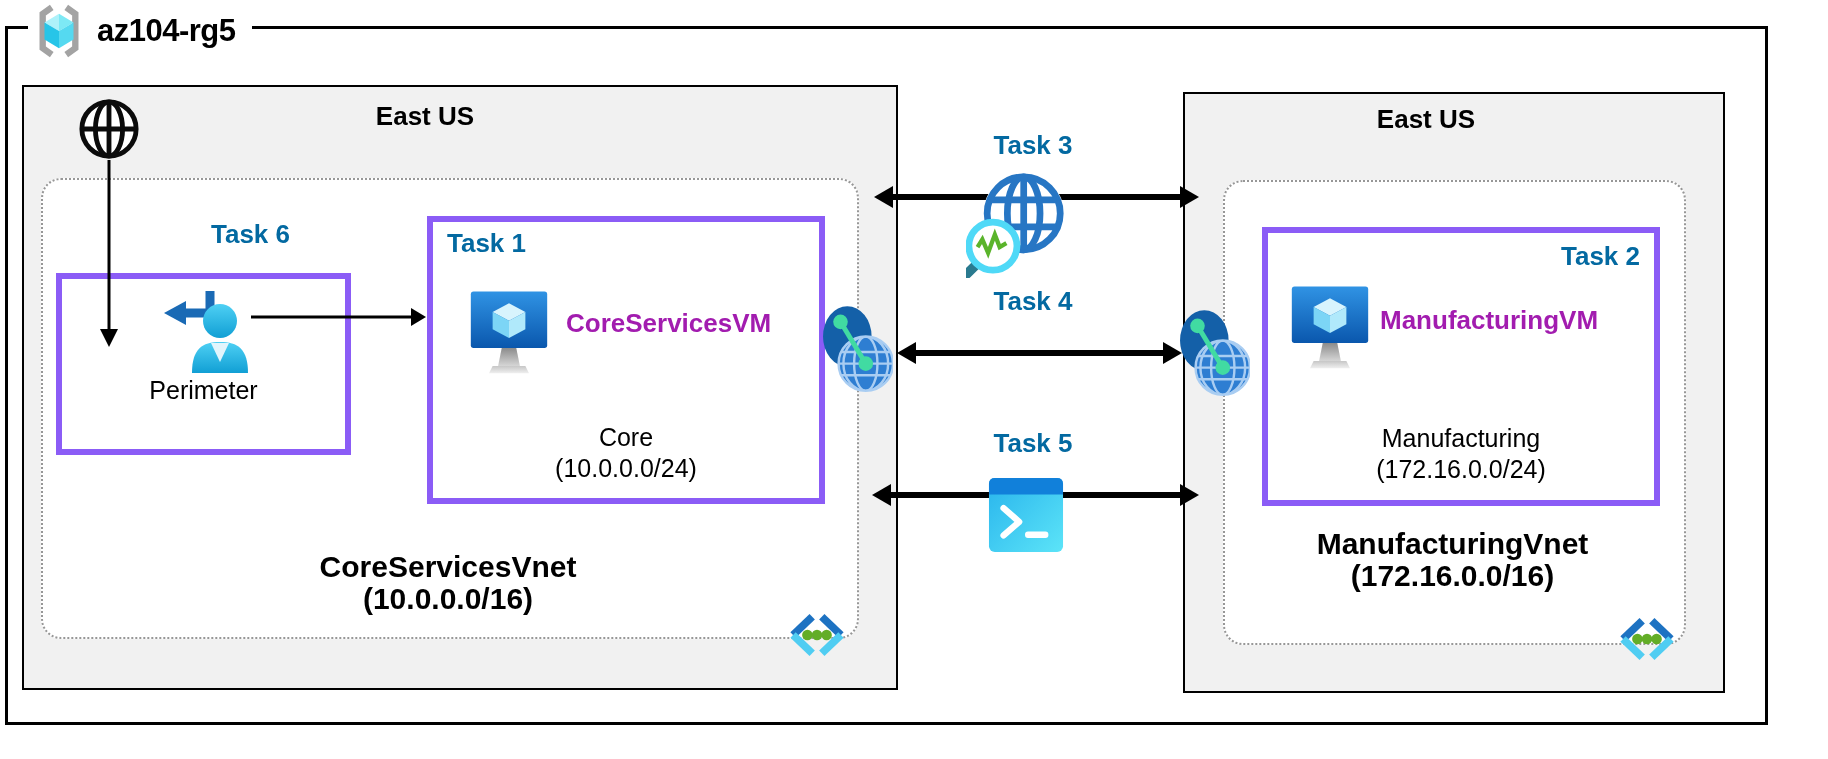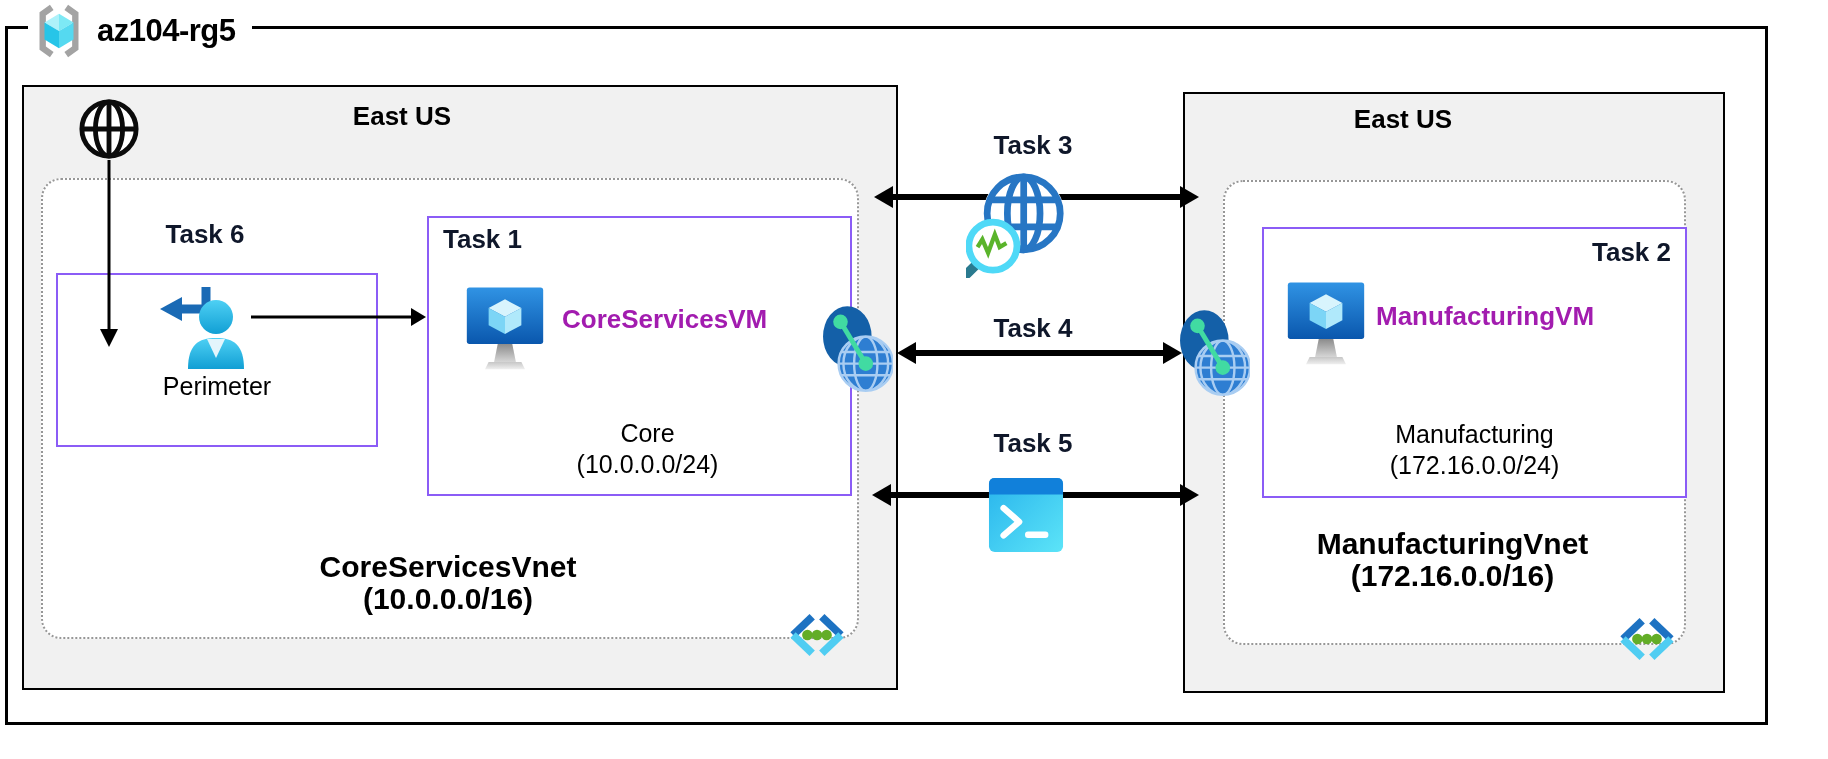--- a/index.html
+++ b/index.html
@@ -6,26 +6,26 @@
   #canvas{position:relative;width:1828px;height:759px;background:#ffffff;overflow:hidden;
           font-family:"Liberation Sans",sans-serif;color:#000;}
   .abs{position:absolute;}
   
   .rg-box{left:5px;top:26px;width:1757px;height:693px;border:3px solid #000;z-index:0;}
   .rg-label{left:28px;top:0px;height:62px;display:flex;align-items:center;gap:9px;
             background:#fff;padding:0 16px 0 2px;z-index:8;}
   .rg-label .txt{font-size:31px;font-weight:700;letter-spacing:-0.5px;}
   
   .region{background:#f1f1f1;border:2px solid #000;z-index:1;}
-  .region-label{font-size:26px;font-weight:700;text-align:center;z-index:3;}
+  .region-label{font-size:26px;font-weight:700;text-align:center;z-index:3;margin-left:23px;}
   
   .vnet-box{background:#fff;border:2px dotted #979797;border-radius:20px;z-index:2;}
   
-  .subnet{background:#fff;border:2px solid #8b5cf6;z-index:3;padding-left:35px;}
-  .tasklbl{font-size:26px;font-weight:700;color:#0f172a;z-index:4;}
+  .subnet{background:#fff;border:6px solid #8b5cf6;z-index:3;}
+  .tasklbl{font-size:26px;font-weight:700;color:#0369a1;z-index:4;}
   .biglbl{font-size:26px;font-weight:700;color:#a21caf;}
   .centered{ text-align:center;}
   .two-line{line-height:31px;font-size:25px;font-weight:400;}
   .vnetlbl{line-height:32px;font-size:30px;font-weight:700;text-align:center;z-index:3;}
   .icon{z-index:7;}
   #arrows{left:0;top:0;z-index:6;pointer-events:none;}
 </style>
 </head>
 <body>
 
@@ -76,21 +76,21 @@
   <div class="abs region-label" style="left:22px;top:101px;width:760px;">East US</div>
 
   <svg class="abs icon" style="left:78px;top:98px;" width="62" height="62" viewBox="0 0 64 64">
     <circle cx="32" cy="32" r="28" fill="#fff" stroke="#0b0b0b" stroke-width="5"></circle>
     <line x1="4" y1="32" x2="60" y2="32" stroke="#0b0b0b" stroke-width="5"></line>
     <line x1="32" y1="4" x2="32" y2="60" stroke="#0b0b0b" stroke-width="5"></line>
     <ellipse cx="32" cy="32" rx="14" ry="28" fill="none" stroke="#0b0b0b" stroke-width="5"></ellipse>
   </svg>
 
   <div class="abs vnet-box" style="left:41px;top:178px;width:814px;height:457px;"></div>
-  <div class="abs tasklbl" style="left:120px;top:219px;width:170px;text-align:center;">Task 6</div>
+  <div class="abs tasklbl" style="left:120px;top:219px;width:170px;text-align:right;">Task 6</div>
 
   <div class="abs subnet" style="left:56px;top:273px;width:283px;height:170px;">
     <svg class="abs" style="left:96px;top:8px;" width="92" height="86" viewBox="0 0 92 86">
       <polyline points="52,4 52,26 26,26" fill="none" stroke="#1a6ab5" stroke-width="9"></polyline>
       <polygon points="28,14 6,26 28,38" fill="#1a6ab5"></polygon>
       <path d="M34,86 C34,62 44,55 62,55 C80,55 90,62 90,86 Z" fill="url(#g-person)"></path>
       <polygon points="53,56 71,56 62,75" fill="#e3f5fc"></polygon>
       <circle cx="62" cy="34" r="17" fill="url(#g-person)"></circle>
     </svg>
     <div class="abs two-line centered" style="left:0;top:96px;width:100%;">
@@ -102,21 +102,21 @@
     <div class="abs tasklbl" style="left:14px;top:6px;">Task 1</div>
     <svg class="abs" style="left:36px;top:66px;" width="80" height="98" viewBox="0 0 88 104">
       <rect x="2" y="2" width="84" height="62" rx="3" fill="url(#g-screen)"></rect>
       <polygon points="44,15 62,24.5 44,34 26,24.5" fill="#d8f4fd"></polygon>
       <polygon points="26,24.5 44,34 44,53 26,43.5" fill="#7cd5f6"></polygon>
       <polygon points="44,34 62,24.5 62,43.5 44,53" fill="#b0e9fb"></polygon>
       <polygon points="36,64 52,64 56,84 32,84" fill="url(#g-stand)"></polygon>
       <polygon points="26,84 62,84 66,92 22,92" fill="url(#g-base)"></polygon>
     </svg>
     <div class="abs biglbl" style="left:133px;top:86px;">CoreServicesVM</div>
-    <div class="abs two-line centered" style="left:0;top:200px;width:100%;margin-left:8px;">
+    <div class="abs two-line centered" style="left:0;top:200px;width:100%;">
       <div>Core</div>
       <div>(10.0.0.0/24)</div>
     </div>
   </div>
 
   <div class="abs vnetlbl" style="left:41px;top:551px;width:814px;">
     <div>CoreServicesVnet</div>
     <div>(10.0.0.0/16)</div>
   </div>
 
@@ -178,21 +178,21 @@
       <ellipse cx="60" cy="46" rx="17" ry="38"></ellipse>
       <line x1="60" y1="8" x2="60" y2="84"></line>
       <line x1="26" y1="32" x2="94" y2="32"></line>
       <line x1="26" y1="60" x2="94" y2="60"></line>
     </g>
     <line x1="11" y1="99" x2="1" y2="109" stroke="#2a7a8f" stroke-width="10" stroke-linecap="round"></line>
     <circle cx="28" cy="80" r="25" fill="#fff" stroke="#4fd9f7" stroke-width="7"></circle>
     <polyline points="12,81 17,73 23,87 30,68 35,81 42,77" fill="none" stroke="#5ab42b" stroke-width="4.5"></polyline>
   </svg>
 
-  <div class="abs tasklbl centered" style="left:953px;top:313px;width:160px;">Task 4</div>
+  <div class="abs tasklbl centered" style="left:953px;top:286px;width:160px;">Task 4</div>
 
   <div class="abs tasklbl centered" style="left:953px;top:428px;width:160px;">Task 5</div>
   <svg class="abs icon" style="left:988px;top:477px;" width="76" height="76" viewBox="0 0 78 78">
     <rect x="1" y="1" width="76" height="76" rx="6" fill="url(#g-shell)"></rect>
     <path d="M1,7 Q1,1 7,1 L71,1 Q77,1 77,7 L77,18 L1,18 Z" fill="#1180da"></path>
     <polyline points="16,32 32,46 16,60" fill="none" stroke="#fff" stroke-width="6.5" stroke-linecap="round" stroke-linejoin="round"></polyline>
     <rect x="38" y="56" width="24" height="6.5" rx="3" fill="#fff"></rect>
   </svg>
 
   <div class="abs region" style="left:1183px;top:92px;width:538px;height:597px;"></div>

